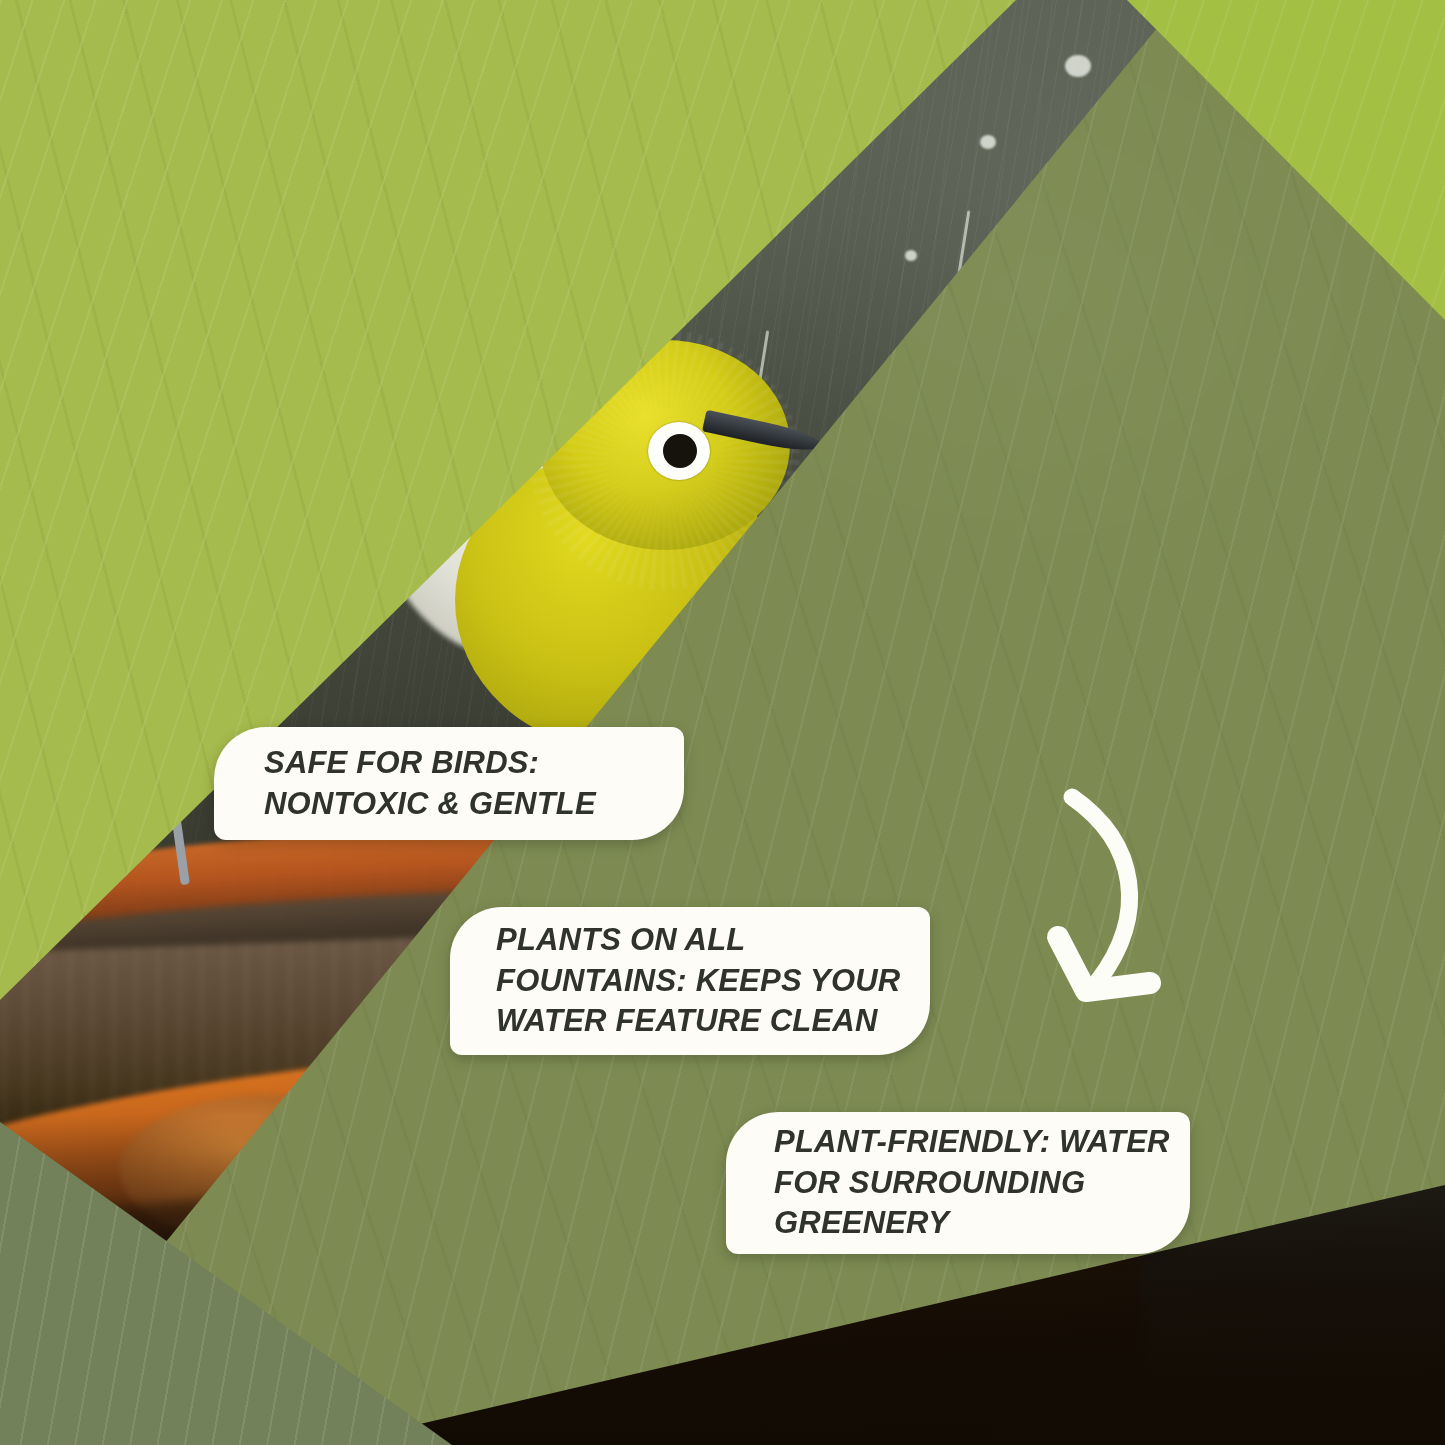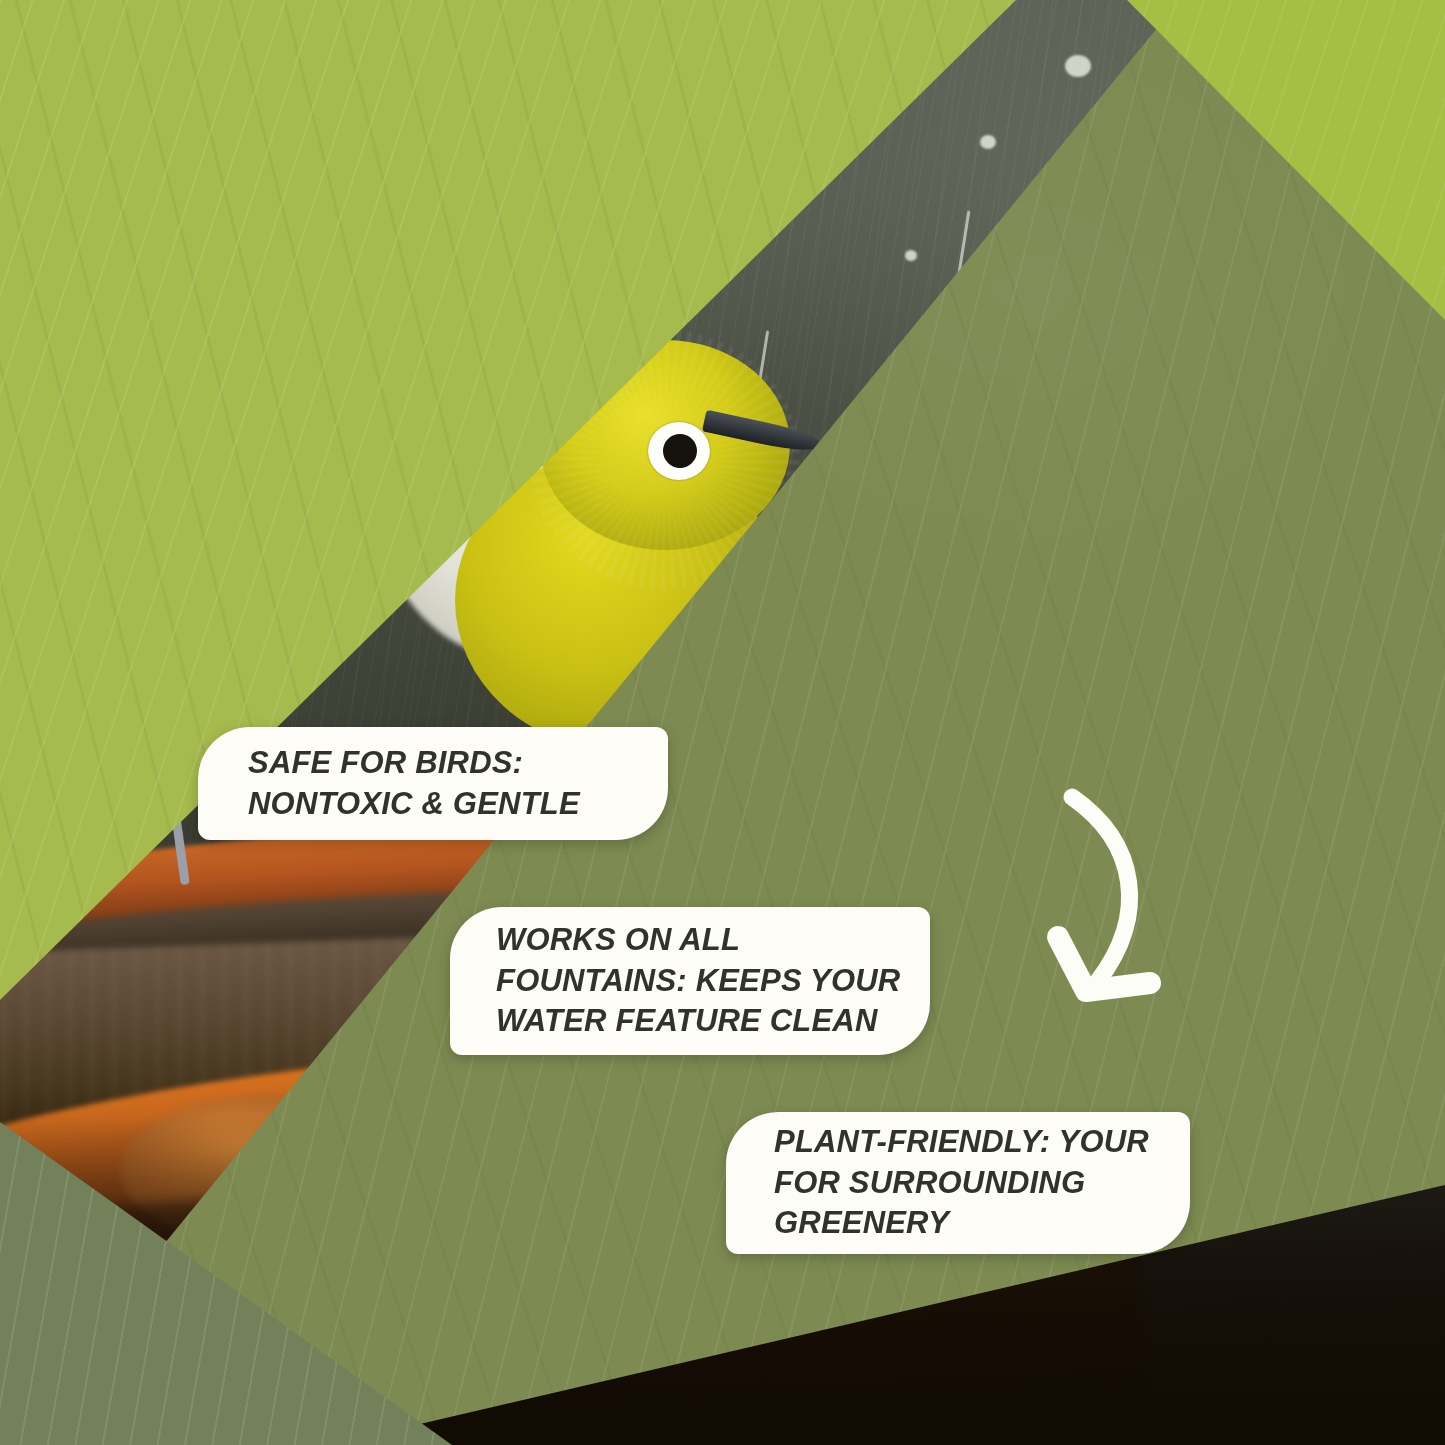--- a/index.html
+++ b/index.html
@@ -197,21 +197,21 @@
     font-size:31px;
     font-weight:bold;
     font-style:italic;
     line-height:1.32;
     letter-spacing:.2px;
     white-space:pre-line;
     display:flex;
     align-items:center;
     box-shadow:0 4px 14px rgba(0,0,0,.22);
   }
-  #callout1{left:198px;top:727px;width:470px;height:113px;
+  #callout1{left:214px;top:727px;width:470px;height:113px;
     border-radius:52px 12px 52px 12px;padding:0 0 0 50px;box-sizing:border-box;}
   #callout2{left:450px;top:907px;width:480px;height:148px;
     border-radius:52px 12px 52px 12px;padding:0 0 0 46px;box-sizing:border-box;}
   #callout3{left:726px;top:1112px;width:464px;height:142px;
     border-radius:52px 12px 52px 12px;padding:0 0 0 48px;box-sizing:border-box;}
 
   
   #arrow{position:absolute;left:1020px;top:785px;width:200px;height:235px;}
 </style>
 </head>
@@ -300,21 +300,21 @@
 
 
   <svg id="arrow" viewBox="0 0 200 235">
     <path d="M52 12 C 118 58, 128 130, 78 196" fill="none" stroke="#fdfdf7" stroke-width="17" stroke-linecap="round"></path>
     <path d="M38 152 L 66 206 L 130 198" fill="none" stroke="#fdfdf7" stroke-width="22" stroke-linecap="round" stroke-linejoin="round"></path>
   </svg>
 
   <div class="callout" id="callout1">SAFE FOR BIRDS:
 NONTOXIC &amp; GENTLE</div>
 
-  <div class="callout" id="callout2">WORKS ON ALL
+  <div class="callout" id="callout2">PLANTS ON ALL
 FOUNTAINS: KEEPS YOUR
 WATER FEATURE CLEAN</div>
 
-  <div class="callout" id="callout3">PLANT-FRIENDLY: YOUR
+  <div class="callout" id="callout3">PLANT-FRIENDLY: WATER
 FOR SURROUNDING
 GREENERY</div>
 
 </div>
 
 </body></html>

